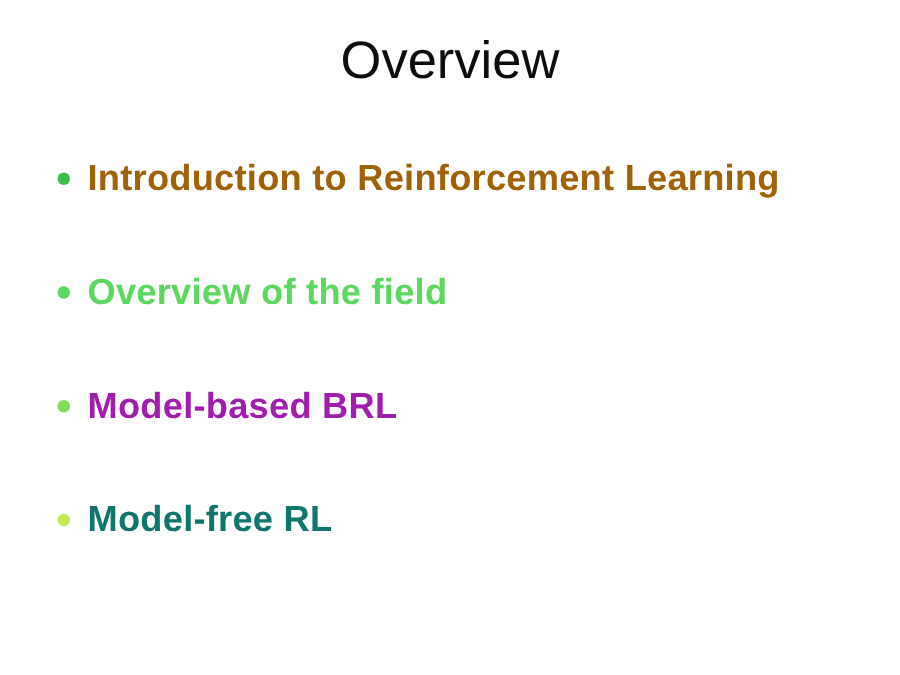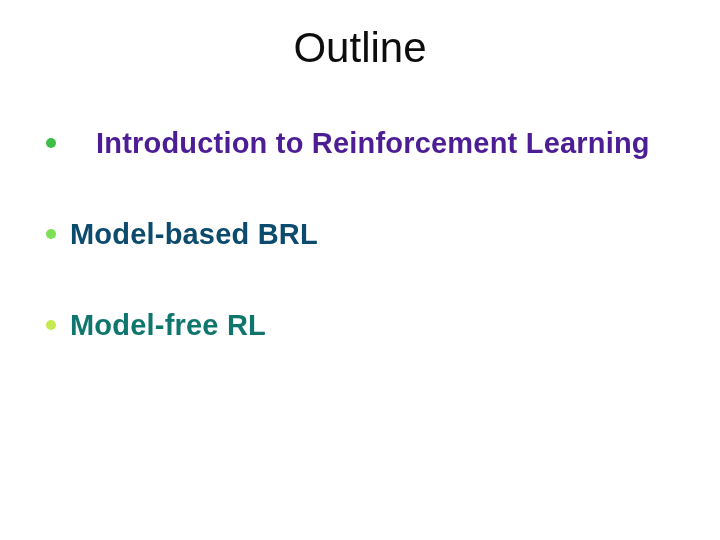--- a/index.html
+++ b/index.html
@@ -55,31 +55,35 @@
     border-radius: 50%;
     margin-top: 12px;
     margin-right: 14px;
   }
 </style>
 </head>
 <body style="background: rgb(255, 255, 255);">
 
 <div class="slide">
 
-  <div class="slide-title" style="color: rgb(13, 13, 13);">Outline</div>
+  <div class="slide-title" style="color: rgb(13, 13, 13);">Overview</div>
 
   <ul class="bullet-list">
 
-    <li class="bullet-item" style="color: #4c1d95; gap: 26px;">
+    <li class="bullet-item" style="color: #a16207;">
       <span class="bullet-dot" style="background-color: rgb(61, 190, 73);"></span>
       <span>Introduction to Reinforcement Learning</span>
     </li>
 
+    <li class="bullet-item" style="color: rgb(91, 217, 94);">
+      <span class="bullet-dot" style="background-color: rgb(91, 217, 94);"></span>
+      <span>Overview of the field</span>
+    </li>
 
-    <li class="bullet-item" style="color: #0c4a6e;">
+    <li class="bullet-item" style="color: #a21caf;">
       <span class="bullet-dot" style="background-color: rgb(126, 222, 85);"></span>
       <span>Model-based BRL</span>
     </li>
 
     <li class="bullet-item" style="color: #0f766e;">
       <span class="bullet-dot" style="background-color: rgb(197, 234, 79);"></span>
       <span>Model-free RL</span>
     </li>
 
   </ul>

